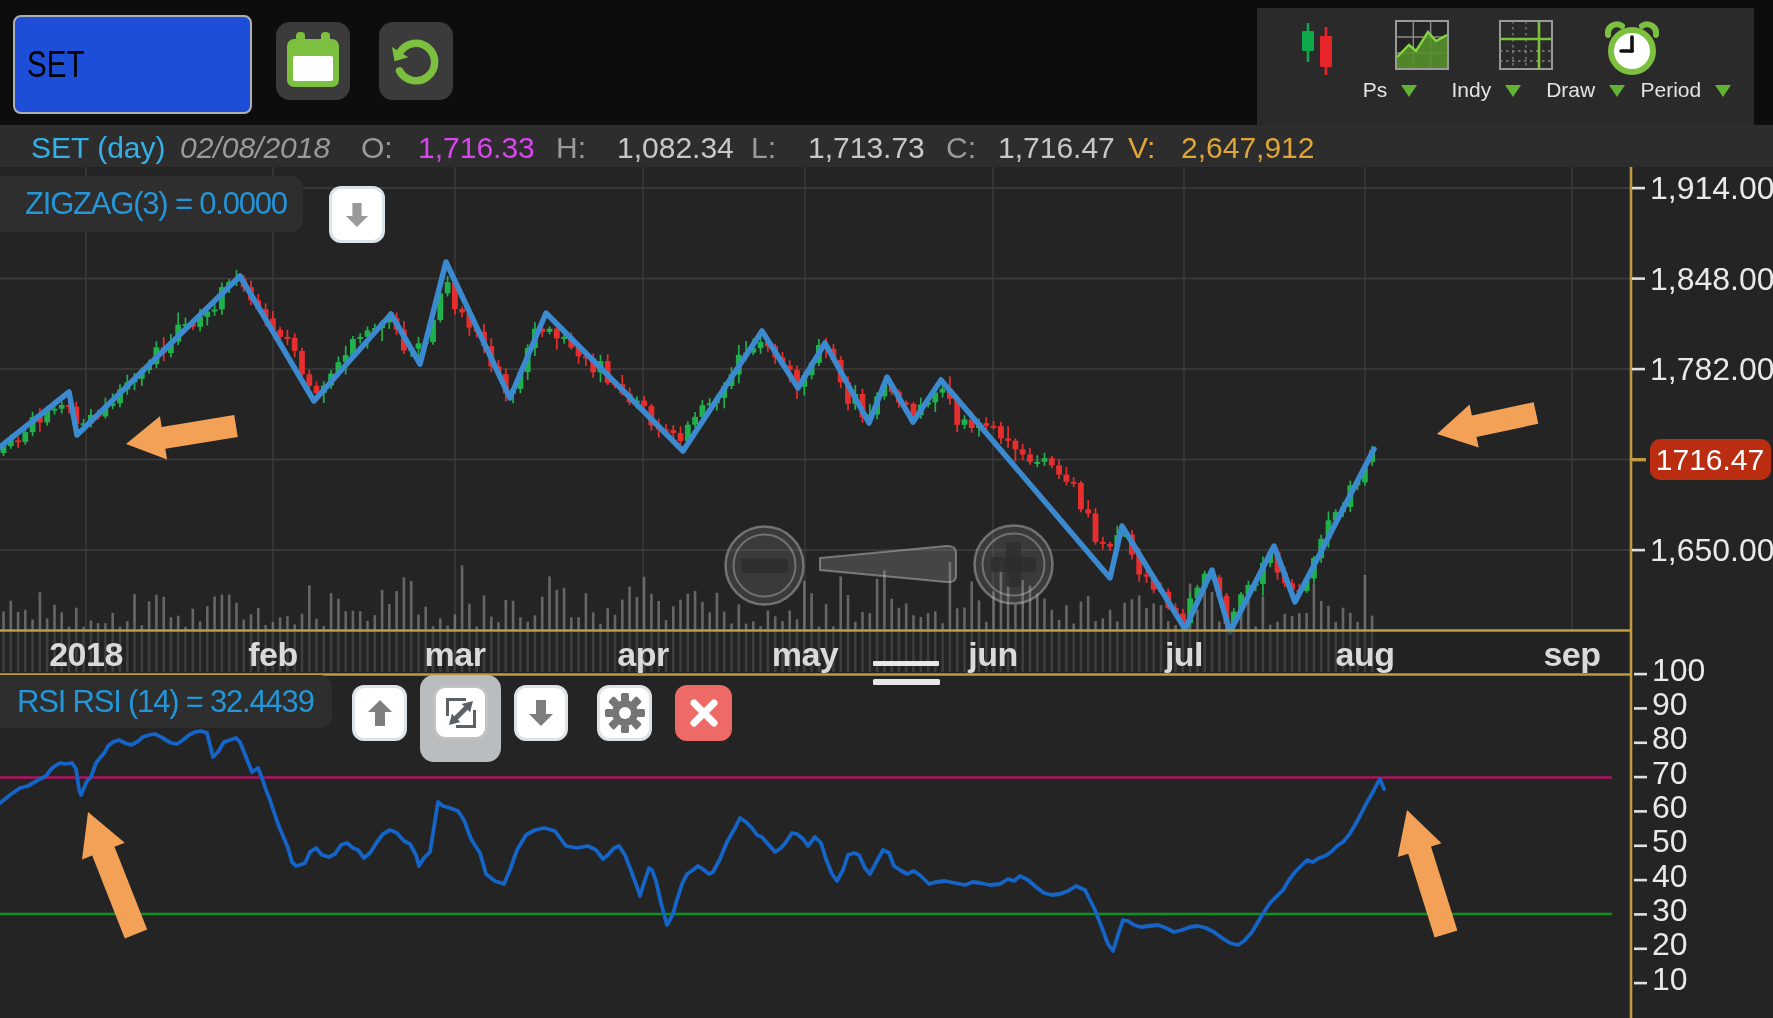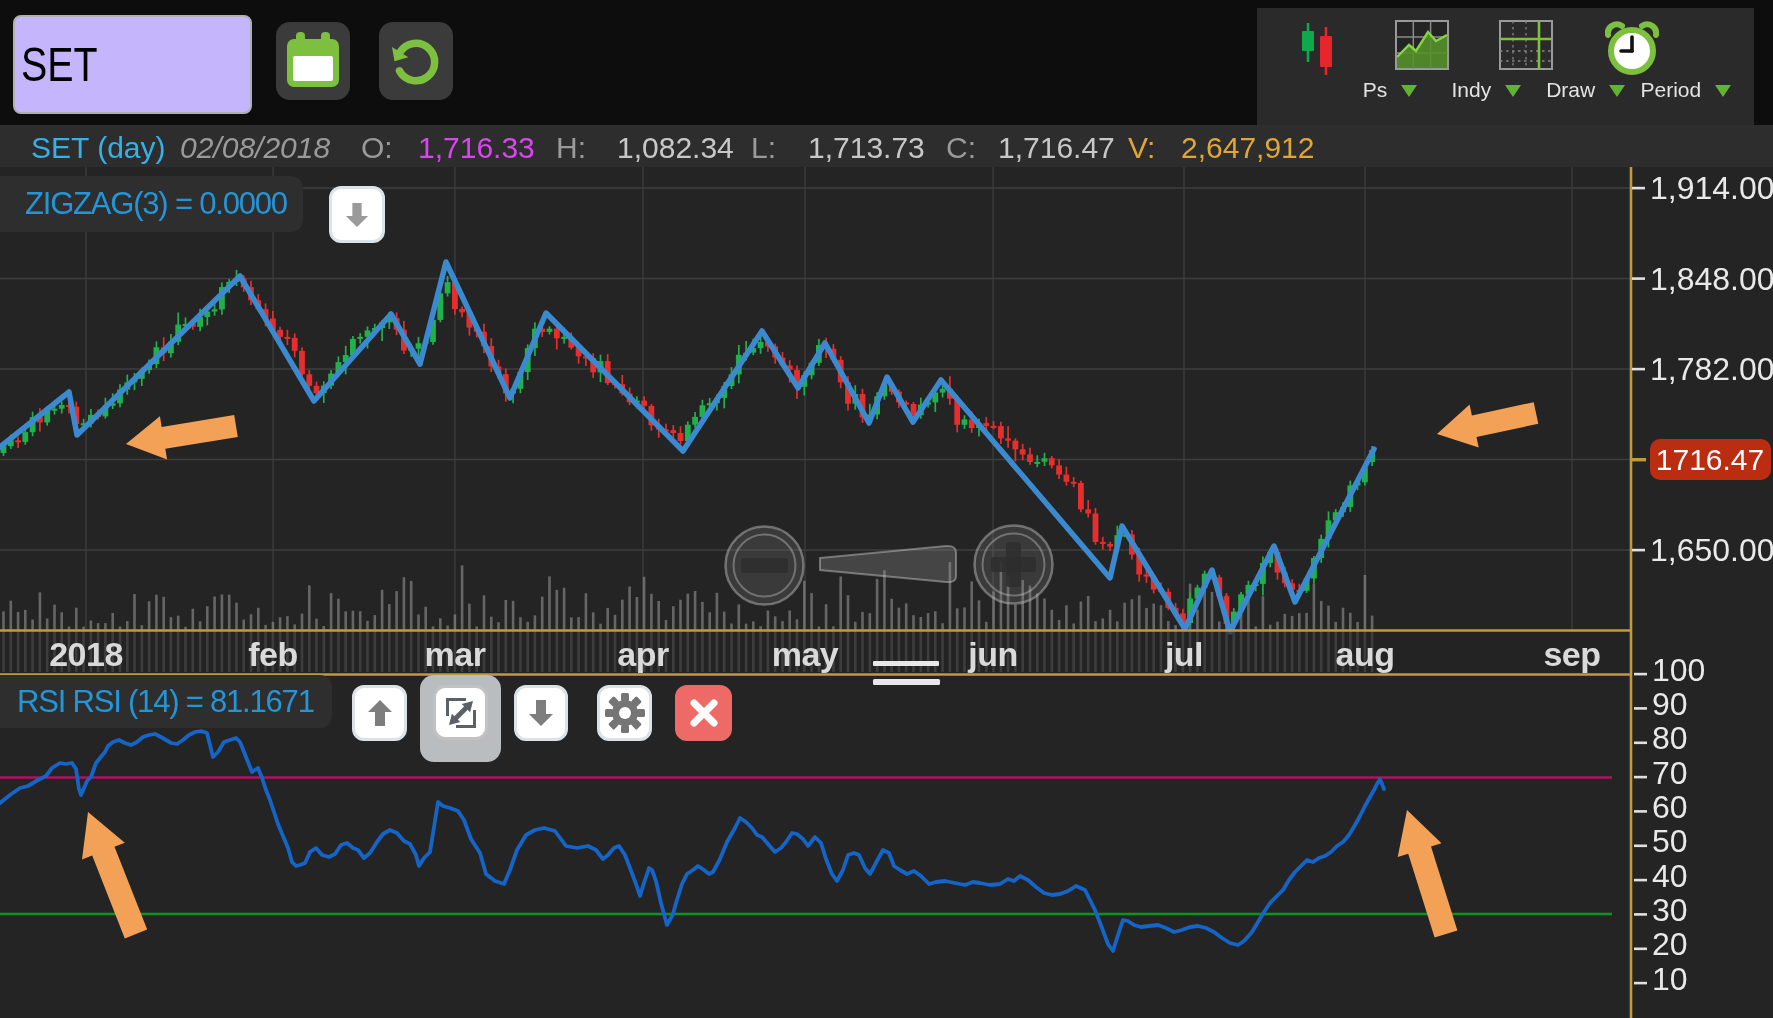--- a/index.html
+++ b/index.html
@@ -1,21 +1,21 @@
 <!DOCTYPE html>
 <html><head><meta charset="utf-8">
 <style>
 * { margin:0; padding:0; box-sizing:border-box; }
 body { background:#000; font-family:"Liberation Sans", sans-serif; -webkit-font-smoothing:antialiased; }
 #app { position:relative; width:1773px; height:1018px; background:#242424; overflow:hidden; }
 #app > * { position:absolute; }
 .toolbar { left:0; top:0; width:1773px; height:125px; background:#0d0d0d; }
 .toolbar > * { position:absolute; }
-.inputbox { left:13px; top:15px; width:239px; height:99px; background:#c4b5fd; border:2px solid #b0b0b0;
-  border-radius:8px; color:#000; font-size:48px; line-height:95px; padding-left:6px; }
+.inputbox { left:13px; top:15px; width:239px; height:99px; background:#1d4ed8; border:2px solid #b0b0b0;
+  border-radius:8px; color:#000; font-size:36px; line-height:95px; padding-left:12px; }
 .inputbox span { display:inline-block; transform:scaleX(0.82); transform-origin:0 50%; }
 .tbtn { width:74px; height:78px; background:#3b3b3b; border-radius:14px; display:flex;
   align-items:center; justify-content:center; }
 .rpanel { left:1257px; top:8px; width:497px; height:117px; background:#2a2a2a; }
 .rit { position:absolute; top:0; height:117px; }
 .rit .ic { position:absolute; top:20px; left:50%; transform:translateX(-50%); }
 .rit .lb { position:absolute; top:78px; width:200px; left:50%; transform:translateX(-50%);
   text-align:right; color:#e3e3e3; font-size:21px; white-space:nowrap; }
 .rit .lb svg { vertical-align:-1px; margin-left:7px; }
 .ohlc { left:0; top:125px; width:1773px; height:42px; background:#2d2d2d; font-size:30px;text-align:right; }
@@ -762,21 +762,21 @@
   <span style="left:556px; color:#9a9a9a;">H:</span>
   <span style="left:617px; color:#c8c8c8;">1,082.34</span>
   <span style="left:751px; color:#9a9a9a;">L:</span>
   <span style="left:808px; color:#c8c8c8;">1,713.73</span>
   <span style="left:946px; color:#9a9a9a;">C:</span>
   <span style="left:998px; color:#c8c8c8;">1,716.47</span>
   <span style="left:1128px; color:#dfa638;">V:</span>
   <span style="left:1181px; color:#dfa638;">2,647,912</span>
 </div>
 <div class="lbl zz">ZIGZAG(3) = 0.0000</div>
-<div class="lbl rl">RSI RSI (14) = 81.1671</div>
+<div class="lbl rl">RSI RSI (14) = 32.4439</div>
 <div class="wbtn" style="left:329px; top:186px; width:56px; height:57px;">
       <svg width="24" height="28" viewBox="0 0 26 28">
         <polygon points="13,27 1,15 8,15 8,1 18,1 18,15 25,15" fill="#9a9a9a"></polygon>
       </svg>
     </div>
 <div class="wbtn" style="left:352px; top:685px; width:55px; height:56px;">
       <svg width="26" height="28" viewBox="0 0 26 28">
         <polygon points="13,1 25,13 18,13 18,27 8,27 8,13 1,13" fill="#7e7e7e"></polygon>
       </svg>
     </div>

